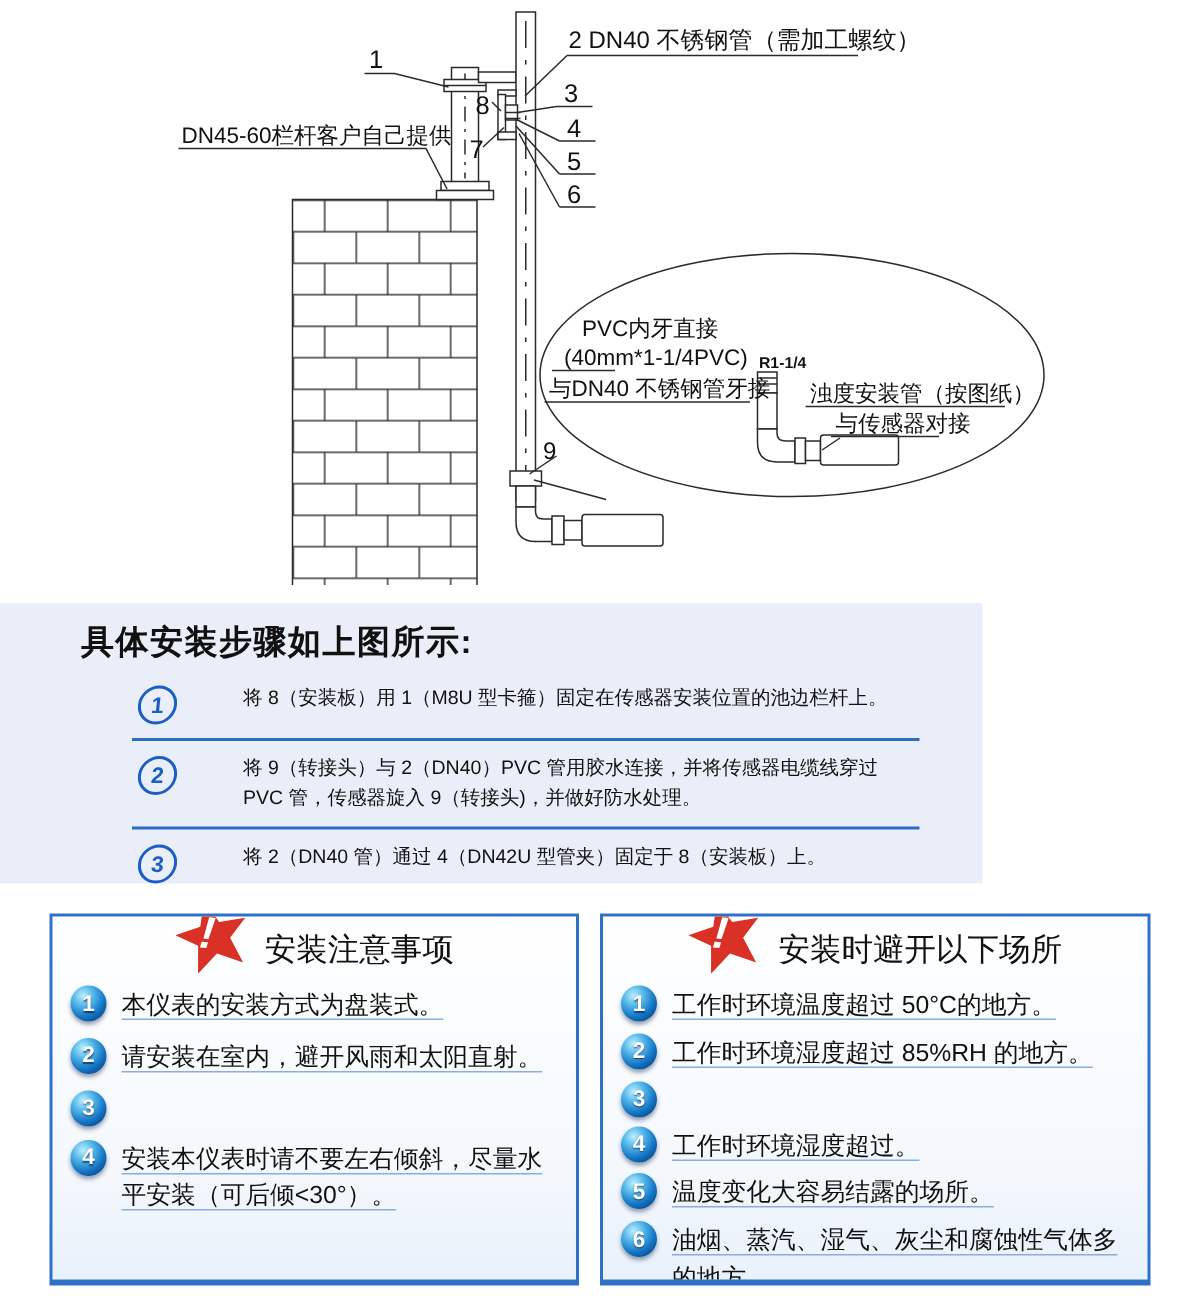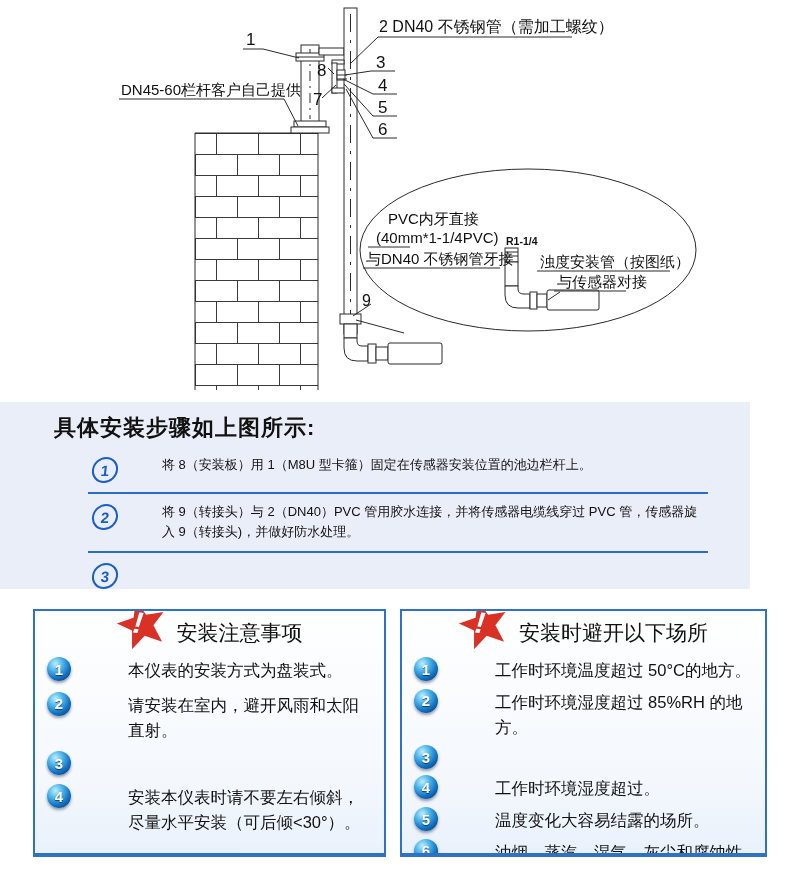--- a/index.html
+++ b/index.html
@@ -11,21 +11,21 @@
     overflow:hidden;
   }
   
   .diagram-section{width:790px;height:402px;background:#fff;}
   .diagram-section svg{display:block;}
   .dline{stroke:#2a2a2a;stroke-width:1;fill:none;}
   .dfill{stroke:#2a2a2a;stroke-width:1;fill:#ffffff;}
   .dtext{fill:#111;font-family:"Liberation Sans","DejaVu Sans",sans-serif;}
   
   .steps-section{
-    width:750px;height:187px;background:#e9eef8;
+    width:655px;height:187px;background:#e9eef8;
     box-sizing:border-box;padding-top:9px;
   }
   .steps-title{font-size:22px;font-weight:bold;margin:2px 0 4px 54px;letter-spacing:1px;}
   .steps-list{margin:0 42px 0 88px;}
   .step-row{display:flex;align-items:flex-start;padding:8px 0 9px 0;}
   .step-row.divided{border-bottom:2px solid #2b6cc4;}
   .step-num{
     flex:0 0 auto;width:22px;height:22px;margin:2px 24px 0 4px;
     border:2px solid #1b5ec6;border-radius:50%;
     color:#1b5ec6;font-weight:bold;font-size:15px;
@@ -64,22 +64,22 @@
   .sphere{
     flex:0 0 auto;width:24px;height:24px;border-radius:50%;margin:0 10px 0 2px;
     background:radial-gradient(circle at 35% 28%,#bdeeff 0%,#53b7e9 30%,#1273c3 62%,#072a5e 100%);
     box-shadow:0 2px 3px rgba(20,40,80,.45);
     color:#fff;font-weight:bold;font-size:15px;
     display:flex;align-items:center;justify-content:center;
     text-shadow:0 1px 1px rgba(0,0,40,.6);
   }
   .item-text{
     font-size:16.5px;line-height:1.5;padding-top:1px;
-    text-decoration-color:#86aede;
-    text-decoration-thickness:1px;text-underline-offset:4px;margin-left:47px;
+    text-decoration:underline;text-decoration-color:#86aede;
+    text-decoration-thickness:1px;text-underline-offset:4px;
   }
 </style>
 </head>
 <body>
 
 <div class="diagram-section">
 <svg width="790" height="402" viewBox="0 0 790 402">
   <defs>
     <pattern id="brick" x="195" y="133" width="42" height="42" patternUnits="userSpaceOnUse">
       <rect width="42" height="42" fill="#ffffff"></rect>
@@ -183,20 +183,21 @@
     <div class="step-row divided">
       <span class="step-num">1</span>
       <span class="step-text">将 8（安装板）用 1（M8U 型卡箍）固定在传感器安装位置的池边栏杆上。</span>
     </div>
     <div class="step-row divided">
       <span class="step-num">2</span>
       <span class="step-text">将 9（转接头）与 2（DN40）PVC 管用胶水连接，并将传感器电缆线穿过 PVC 管，传感器旋入 9（转接头)，并做好防水处理。</span>
     </div>
     <div class="step-row">
       <span class="step-num">3</span>
+      <span class="step-text">将 2（DN40 管）通过 4（DN42U 型管夹）固定于 8（安装板）上。</span>
     </div>
   </div>
 </div>
 
 <div class="boxes-row">
 
   <div class="warn-box left">
     <div class="box-header">
       <span class="star-wrap">
         <span class="star"></span>

